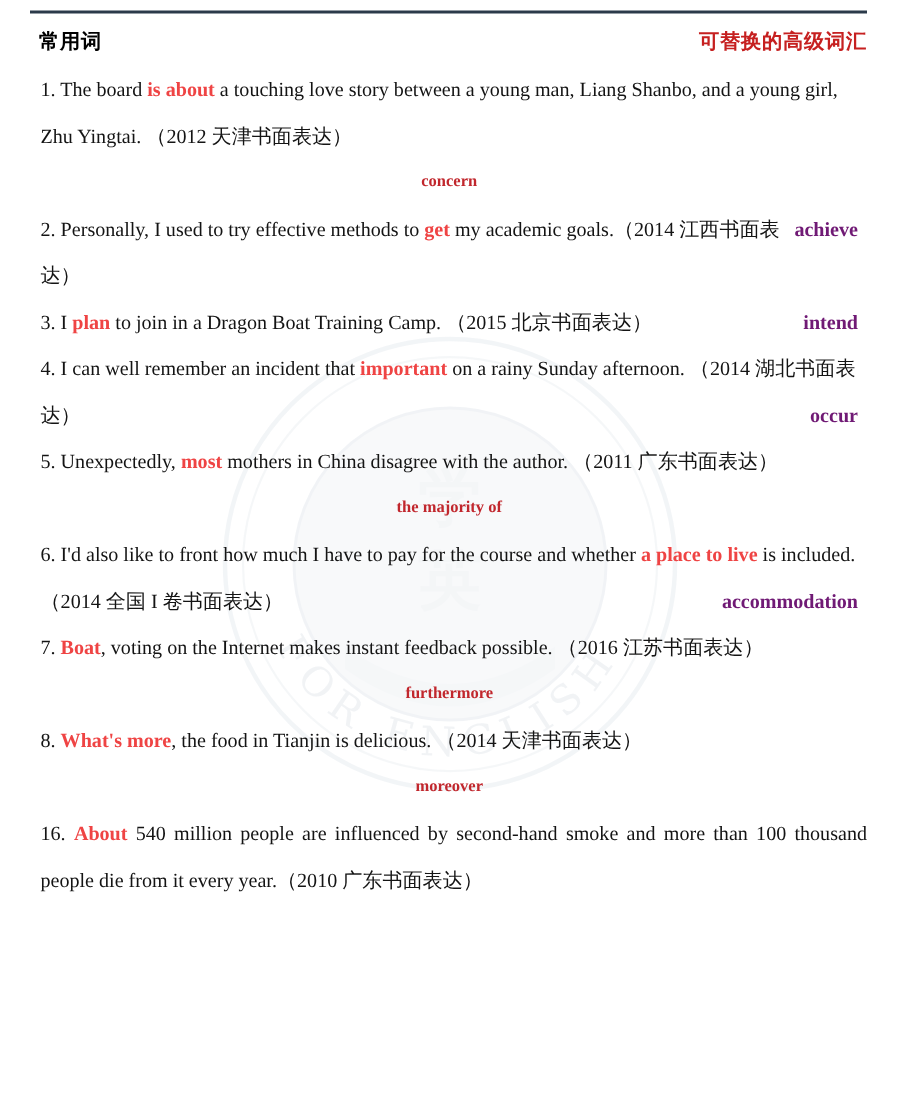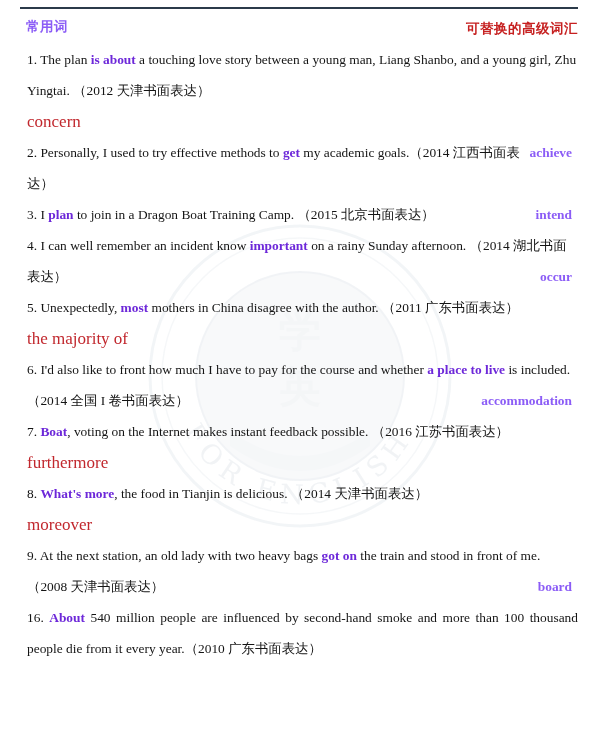--- a/index.html
+++ b/index.html
@@ -57,21 +57,21 @@
   }
   .hdr {
     position: absolute;
     font-family: "DejaVu Sans", "Liberation Sans", sans-serif;
     font-weight: bold;
     font-size: 13.5px;
     line-height: 20px;
     letter-spacing: 0.5px;
     white-space: nowrap;
   }
-  .hdr-left  { left: 26px;  color: #8b5cf6; font-family: Liberation Mono, monospace; }
+  .hdr-left  { left: 26px;  color: #000000; }
   .hdr-right { right: 22px; color: #c62020; margin-left: 12px; }
 
   
   .content {
     position: absolute;
     left: 0; right: 0;
     top: 44px;
     z-index: 3;
   }
 
@@ -81,38 +81,38 @@
     font-size: 13.4px;
     line-height: 31px;
     color: #141414;
   }
   .item.justified .sent { text-align: justify; text-align-last: left; }
 
   .sent { margin: 0; }
 
   
   .w {
-    color: #6d28d9;
+    color: #ef4444;
     font-weight: bold;
   }
 
   
   .ans {
     display: block;
-    text-align: left;
+    text-align: center;
     color: #c1272d;
-    font-weight: normal;
-    font-size: 17px;
+    font-weight: bold;
+    font-size: 11px;
     line-height: 31px;
     padding-right: 6px;
   }
   
   .ans-inline {
     float: right;
-    color: #8b5cf6;
+    color: #701a75;
     font-weight: bold;
     padding-right: 6px;
   }
 </style>
 </head>
 <body>
 
 <div id="watermark">
   <svg viewBox="0 0 360 360" xmlns="http://www.w3.org/2000/svg">
     <defs>
@@ -139,34 +139,34 @@
   <div class="top-rule"></div>
 
   <div class="header-row">
     <div class="hdr hdr-left">常用词</div>
     <div class="hdr hdr-right">可替换的高级词汇</div>
   </div>
 
   <div class="content">
 
     <div class="item">
-      <p class="sent"><span>1.</span> <span>The plan </span><span class="w">is about</span><span> a touching love story between a young man, Liang Shanbo, and a young girl, Zhu Yingtai. （2012 天津书面表达）</span></p>
+      <p class="sent"><span>1.</span> <span>The board </span><span class="w">is about</span><span> a touching love story between a young man, Liang Shanbo, and a young girl, Zhu Yingtai. （2012 天津书面表达）</span></p>
       <span class="ans">concern</span>
     </div>
 
     <div class="item">
       <p class="sent"><span class="ans-inline">achieve</span><span>2.</span> <span>Personally, I used to try effective methods to </span><span class="w">get</span><span> my academic goals.（2014 江西书面表达）</span></p>
     </div>
 
     <div class="item">
       <p class="sent"><span class="ans-inline">intend</span><span>3.</span> <span>I </span><span class="w">plan</span><span> to join in a Dragon Boat Training Camp. （2015 北京书面表达）</span></p>
     </div>
 
     <div class="item">
-      <p class="sent"><span>4.</span> <span>I can well remember an incident know </span><span class="w">important</span><span> on a rainy Sunday afternoon. （2014 湖北书面表达）</span><span class="ans-inline">occur</span></p>
+      <p class="sent"><span>4.</span> <span>I can well remember an incident that </span><span class="w">important</span><span> on a rainy Sunday afternoon. （2014 湖北书面表达）</span><span class="ans-inline">occur</span></p>
     </div>
 
     <div class="item">
       <p class="sent"><span>5.</span> <span>Unexpectedly, </span><span class="w">most</span><span> mothers in China disagree with the author. （2011 广东书面表达）</span></p>
       <span class="ans">the majority of</span>
     </div>
 
     <div class="item">
       <p class="sent"><span>6.</span> <span>I'd also like to front how much I have to pay for the course and whether </span><span class="w">a place to live</span><span> is included. （2014 全国 I 卷书面表达）</span><span class="ans-inline">accommodation</span></p>
     </div>
@@ -174,23 +174,20 @@
     <div class="item">
       <p class="sent"><span>7.</span> <span class="w">Boat</span><span>, voting on the Internet makes instant feedback possible. （2016 江苏书面表达）</span></p>
       <span class="ans">furthermore</span>
     </div>
 
     <div class="item">
       <p class="sent"><span>8.</span> <span class="w">What's more</span><span>, the food in Tianjin is delicious. （2014 天津书面表达）</span></p>
       <span class="ans">moreover</span>
     </div>
 
-    <div class="item">
-      <p class="sent"><span>9.</span> <span>At the next station, an old lady with two heavy bags </span><span class="w">got on</span><span> the train and stood in front of me. （2008 天津书面表达）</span><span class="ans-inline">board</span></p>
-    </div>
 
 
     <div class="item justified">
       <p class="sent"><span>16.</span> <span class="w">About</span><span> 540 million people are influenced by second-hand smoke and more than 100 thousand people die from it every year.（2010 广东书面表达）</span></p>
     </div>
 
   </div>
 </div>
 
 </body></html>

